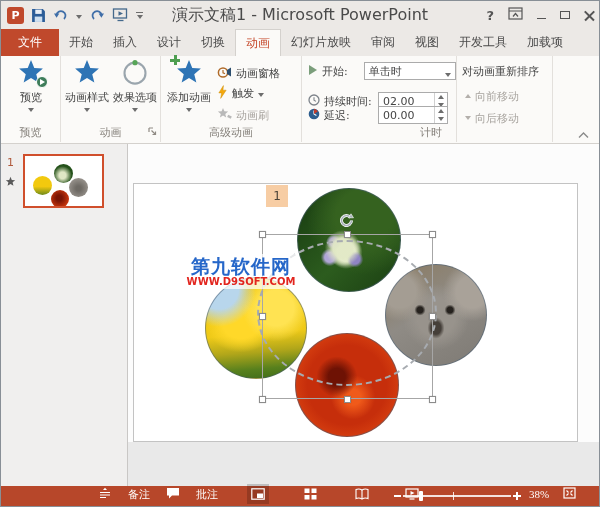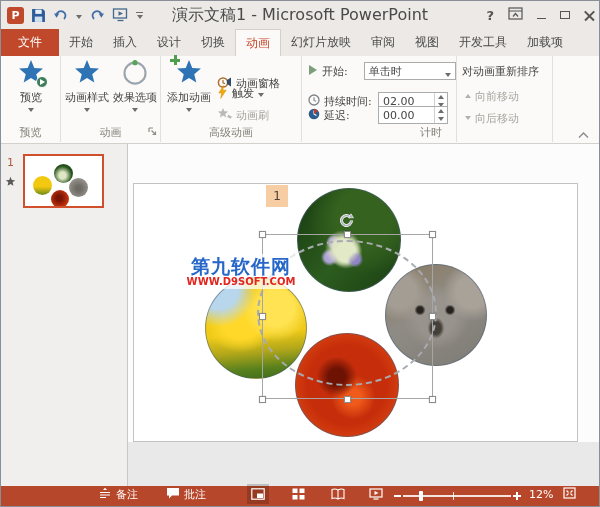--- a/index.html
+++ b/index.html
@@ -105,21 +105,21 @@
   .sel-rect { position:absolute; left:134px; top:90px; width:171px; height:165px; border:1px solid #a6a6a6; z-index:5; }
   .handle { position:absolute; width:7px; height:7px; background:#fff; border:1px solid #8c8c8c; z-index:6; box-shadow:0 0 1px rgba(0,0,0,.25); }
   .rotate-icon { position:absolute; left:210px; top:67px; z-index:6; }
   .anim-badge { position:absolute; left:138px; top:41px; width:22px; height:22px; background:#F7CDA4; color:#4a4238; font-size:12px; display:flex; align-items:center; justify-content:center; z-index:7; }
   .watermark { position:absolute; left:55px; top:110px; width:116px; text-align:center; z-index:8; background:rgba(255,255,255,.72); padding:2px 0; }
   .wm1 { font-size:19px; font-weight:bold; color:#2667C9; letter-spacing:1px; line-height:20px; text-shadow:1px 1px 0 #fff; white-space:nowrap; }
   .wm2 { font-size:10px; font-weight:bold; color:#E2251E; line-height:11px; white-space:nowrap; }
 
   
   .statusbar { height:20px; background:#B7472A; position:relative; color:#fff; font-size:11px; }
-  .sb { position:absolute; top:0; height:16px; display:flex; align-items:center; gap:4px; color:#fff; white-space:nowrap; }
+  .sb { position:absolute; top:0; height:16px; display:flex; align-items:center; gap:16px; color:#fff; white-space:nowrap;font-family:Liberation Serif, serif; }
   .viewchip { width:22px; height:20px; display:flex; align-items:center; justify-content:center; }
   .viewchip.current { background:rgba(0,0,0,.18); }
   .zoom-track { position:absolute; left:402px; top:9px; width:108px; height:2px; background:rgba(255,255,255,.85); }
   .zoom-tick { position:absolute; left:452px; top:6px; width:1px; height:8px; background:rgba(255,255,255,.85); }
   .zoom-handle { position:absolute; left:418px; top:5px; width:4px; height:10px; background:#fff; border-radius:1px; }
   .zoom-minus { position:absolute; left:393px; top:9px; width:7px; height:2px; background:#fff; }
   .zoom-plus { position:absolute; left:512px; top:6px; width:8px; height:8px; }
   .zoom-plus::before { content:""; position:absolute; left:0; top:3px; width:8px; height:2px; background:#fff; }
   .zoom-plus::after { content:""; position:absolute; left:3px; top:0; width:2px; height:8px; background:#fff; }
 </style>
@@ -246,21 +246,21 @@
       <div class="bigbtn" style="left:6px;width:44px">
         <div class="starwrap">
           <svg width="28" height="28" viewBox="0 0 24 24">
               <polygon points="12,1.8 14.8,8.6 22.2,9.1 16.5,13.9 18.3,21 12,17.1 5.7,21 7.5,13.9 1.8,9.1 9.2,8.6" fill="#2E74B5"></polygon>
             </svg>
           <div class="plusbadge"></div>
         </div>
         <div class="lbl">添加动画</div>
         <div class="dd-sm" style="margin-top:3px"></div>
       </div>
-      <div class="smallrow" style="left:56px;top:18px">
+      <div class="smallrow" style="left:56px;top:8px">
         <span>
           <svg width="15" height="14" viewBox="0 0 15 14">
               <circle cx="6" cy="7.5" r="4.6" fill="none" stroke="#b06a28" stroke-width="1.5"></circle>
               <path d="M6 5 v2.8 l2 1" stroke="#b06a28" stroke-width="1.2" fill="none"></path>
               <polygon points="10,5 14,2.5 14,11.5 10,9" fill="#2c4e6e"></polygon>
             </svg>
         </span>
         <span>动画窗格</span>
       </div>
       <div class="smallrow" style="left:56px;top:28px">
@@ -458,21 +458,21 @@
           </svg>
       </span>
     </div>
 
     <div class="zoom-minus"></div>
     <div class="zoom-track"></div>
     <div class="zoom-tick"></div>
     <div class="zoom-handle"></div>
     <div class="zoom-plus"></div>
     <div class="sb" style="left:528px">
-      <span>12%</span>
+      <span>38%</span>
     </div>
     <div class="sb" style="left:562px">
       <span>
         <svg width="13" height="12" viewBox="0 0 13 12">
             <rect x="1" y="1" width="11" height="10" fill="none" stroke="#fff" stroke-width="1.2"></rect>
             <path d="M3.5 3.5 L5.5 5.5 M9.5 8.5 L7.5 6.5 M3.5 8.5 L5.5 6.5 M9.5 3.5 L7.5 5.5" stroke="#fff" stroke-width="1.1"></path>
           </svg>
       </span>
     </div>
   </div>

